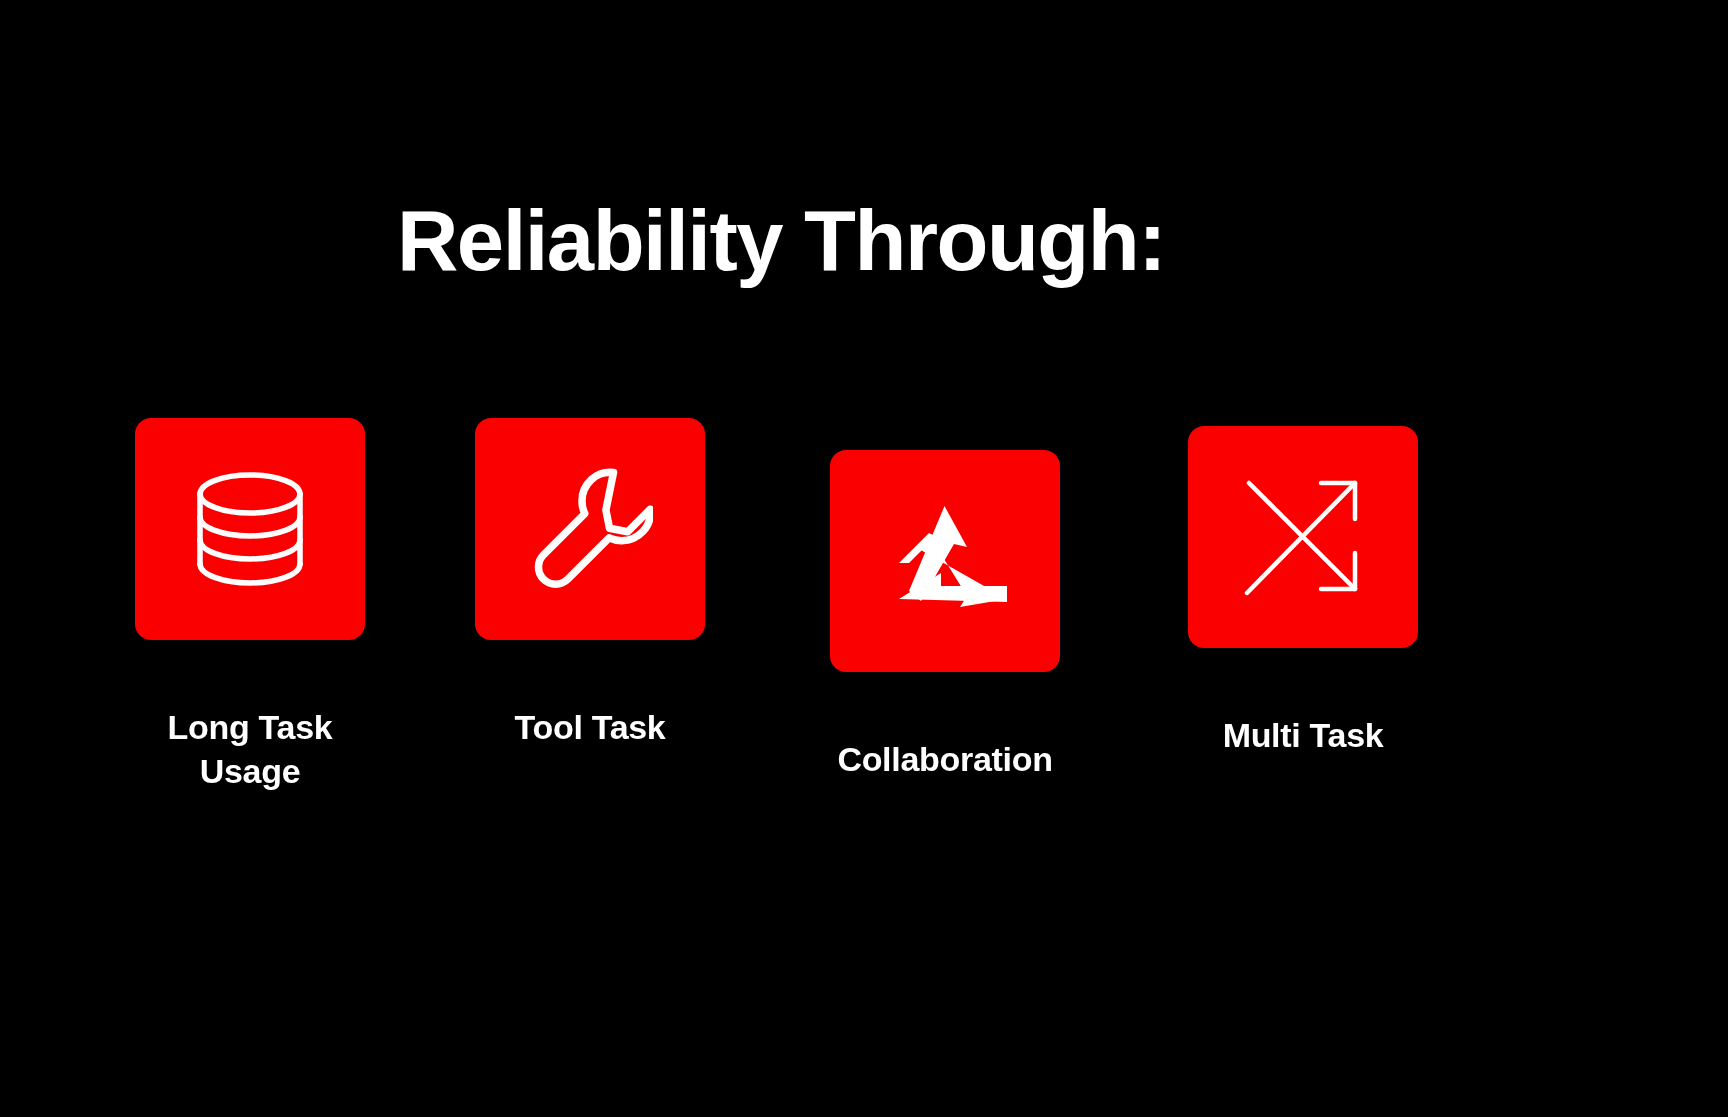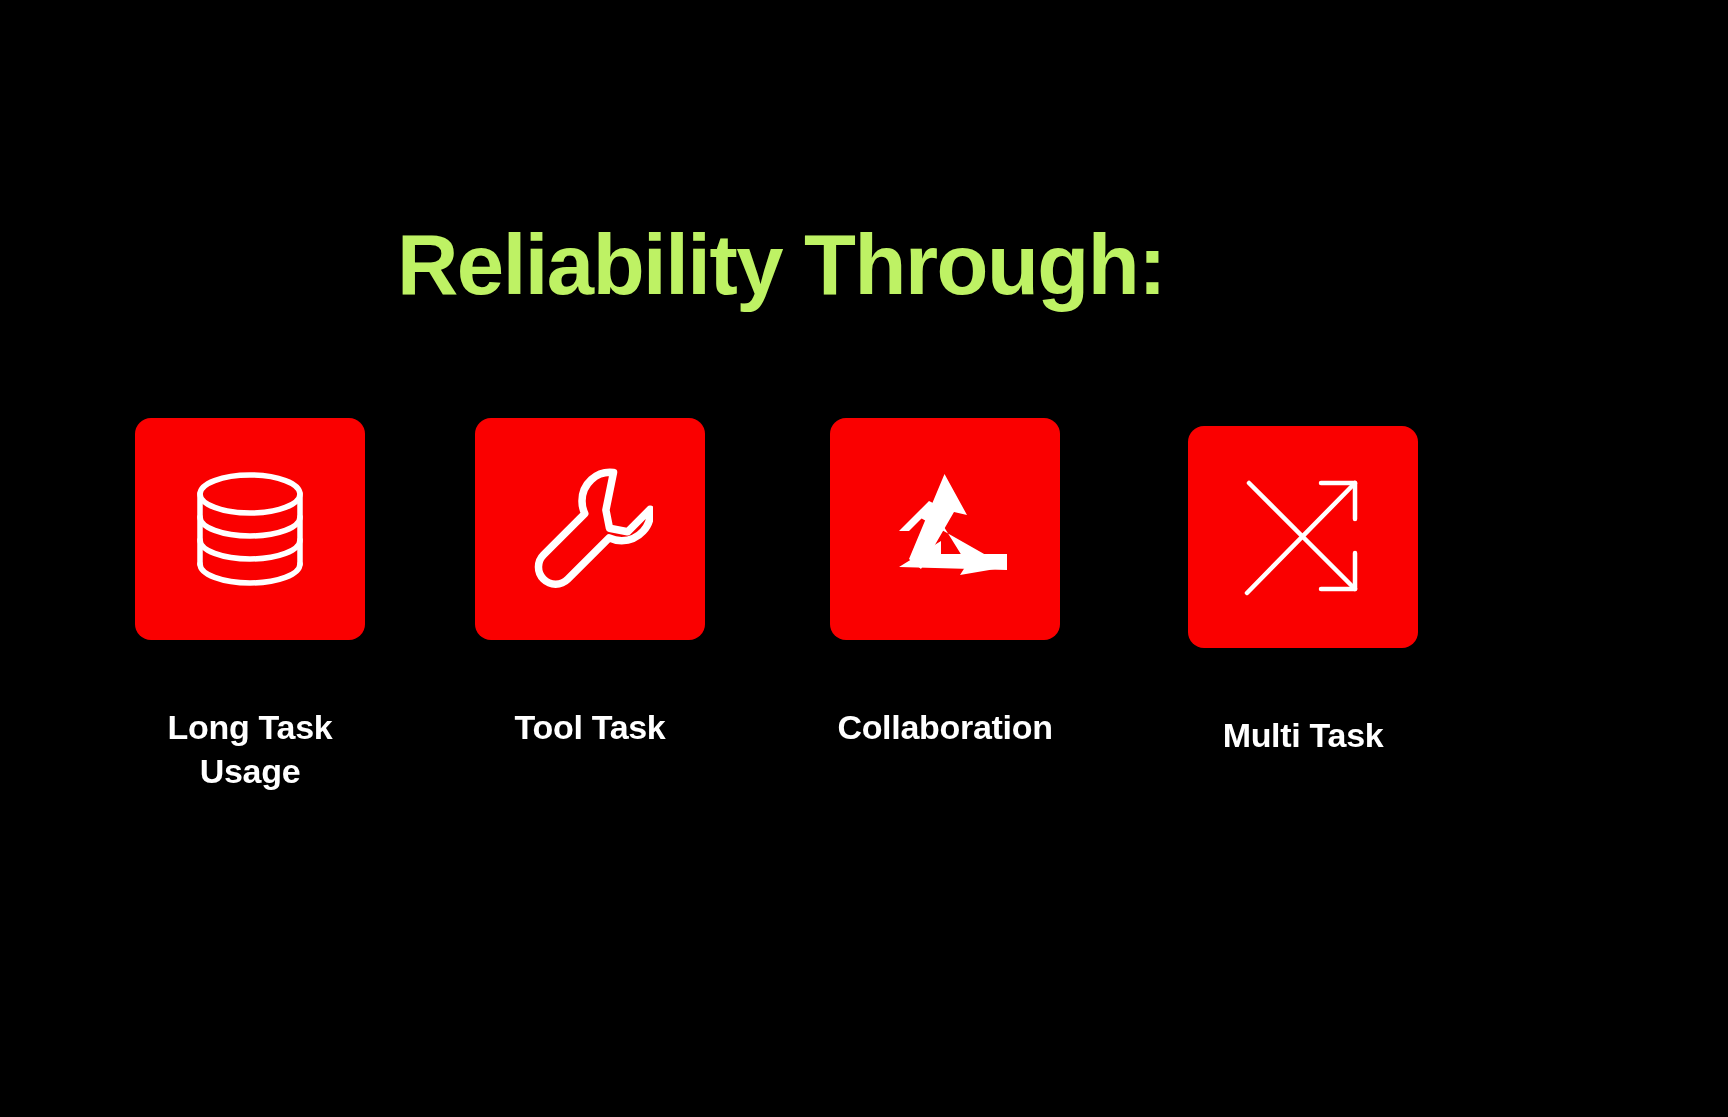--- a/index.html
+++ b/index.html
@@ -19,43 +19,42 @@
     width: 1728px;
     height: 1117px;
     background: #000000;
   }
   .slide-title {
     position: absolute;
     left: 0;
     top: 198px;
     width: 1562px;
     text-align: center;
-    color: #bef264;
+    color: #ffffff;
     font-size: 85px;
     font-weight: bold;
     letter-spacing: -1.5px;
     line-height: 1.0;
     white-space: nowrap;
-    margin-top: 24px;
   }
   .cards {
     position: absolute;
     left: 135px;
     top: 418px;
     width: 1283px;
     height: 400px;
   }
   .card {
     position: absolute;
     top: 0;
     width: 230px;
   }
   .card:nth-child(1) { left: 0px; }
   .card:nth-child(2) { left: 340px; }
-  .card:nth-child(3) { left: 695px; }
+  .card:nth-child(3) { left: 695px; margin-top: 32px; }
   .card:nth-child(4) { left: 1053px; margin-top: 8px; }
 
   .card-tile {
     width: 230px;
     height: 222px;
     background: #fa0000;
     border-radius: 16px;
     display: flex;
     align-items: center;
     justify-content: center;

